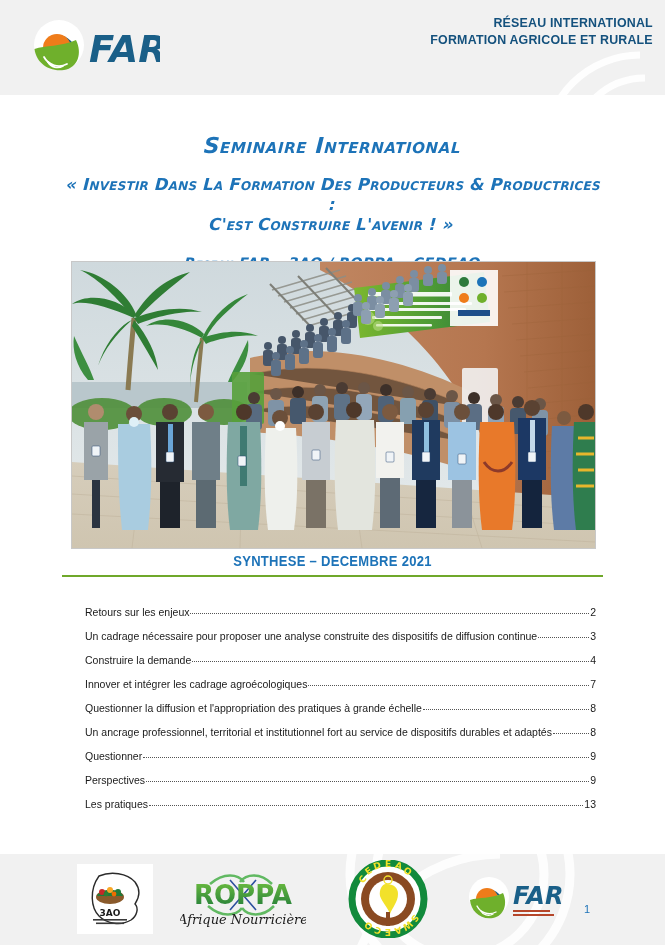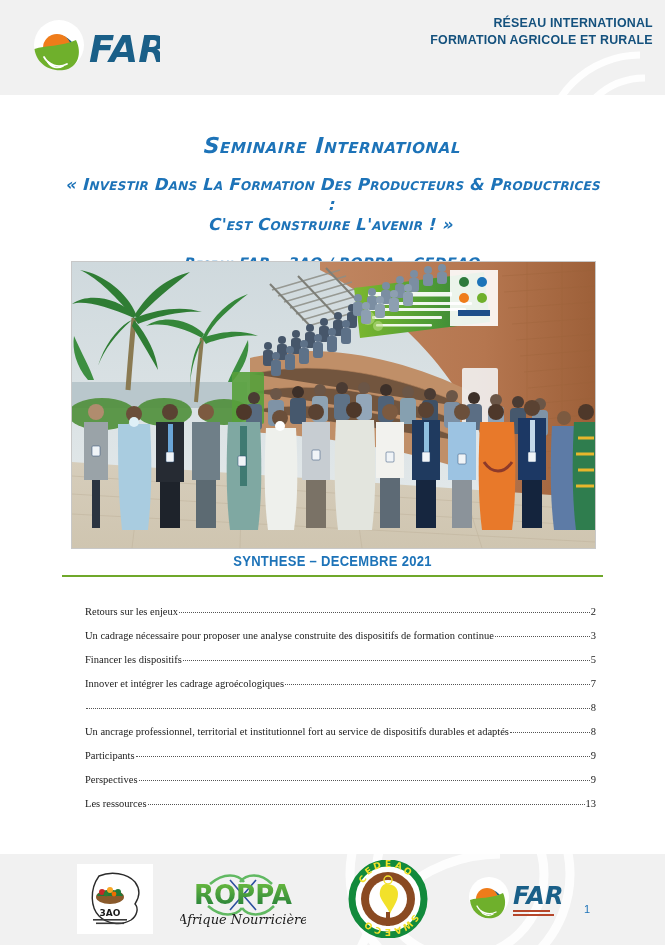--- a/index.html
+++ b/index.html
@@ -153,21 +153,21 @@
     top: 505px;
     width: 511px;
   }
   .toc-row {
     display: flex;
     align-items: baseline;
     font-size: 10.5px;
     color: #1a1a1a;
     height: 24px;
     line-height: 24px;
-    font-family: Liberation Serif, serif;
+    font-family: Liberation Sans, sans-serif;
     white-space: nowrap;
   }
   .toc-label { flex: 0 0 auto; }
   .toc-dots {
     flex: 1 1 auto;
     overflow: hidden;
     margin: 0 1px;
     position: relative;
     height: 1px;
     top: -2px;
@@ -617,63 +617,64 @@
 
   <div class="toc">
 
     <div class="toc-row">
       <span class="toc-label">Retours sur les enjeux</span>
       <span class="toc-dots"></span>
       <span class="toc-page">2</span>
     </div>
 
     <div class="toc-row">
-      <span class="toc-label">Un cadrage nécessaire pour proposer une analyse construite des dispositifs de formation continue</span>
+      <span class="toc-label">Un cadrage nécessaire pour proposer une analyse construite des dispositifs de diffusion continue</span>
       <span class="toc-dots"></span>
       <span class="toc-page">3</span>
     </div>
 
-
-    <div class="toc-row">
-      <span class="toc-label">Financer les dispositifs</span>
-      <span class="toc-dots"></span>
-      <span class="toc-page">5</span>
-    </div>
+    <div class="toc-row">
+      <span class="toc-label">Construire la demande</span>
+      <span class="toc-dots"></span>
+      <span class="toc-page">4</span>
+    </div>
+
 
     <div class="toc-row">
       <span class="toc-label">Innover et intégrer les cadrage agroécologiques</span>
       <span class="toc-dots"></span>
       <span class="toc-page">7</span>
     </div>
 
     <div class="toc-row">
+      <span class="toc-label">Questionner la diffusion et l'appropriation des pratiques à grande échelle</span>
       <span class="toc-dots"></span>
       <span class="toc-page">8</span>
     </div>
 
     <div class="toc-row">
       <span class="toc-label">Un ancrage professionnel, territorial et institutionnel fort au service de dispositifs durables et adaptés</span>
       <span class="toc-dots"></span>
       <span class="toc-page">8</span>
     </div>
 
     <div class="toc-row">
-      <span class="toc-label">Participants</span>
+      <span class="toc-label">Questionner</span>
       <span class="toc-dots"></span>
       <span class="toc-page">9</span>
     </div>
 
     <div class="toc-row">
       <span class="toc-label">Perspectives</span>
       <span class="toc-dots"></span>
       <span class="toc-page">9</span>
     </div>
 
     <div class="toc-row">
-      <span class="toc-label">Les ressources</span>
+      <span class="toc-label">Les pratiques</span>
       <span class="toc-dots"></span>
       <span class="toc-page">13</span>
     </div>
 
   </div>
 </div>
 
 <div class="footer-band">
   <svg class="footer-watermark" viewBox="0 0 260 200">
     <g fill="none" stroke="#ffffff" stroke-width="9" opacity="0.9">

